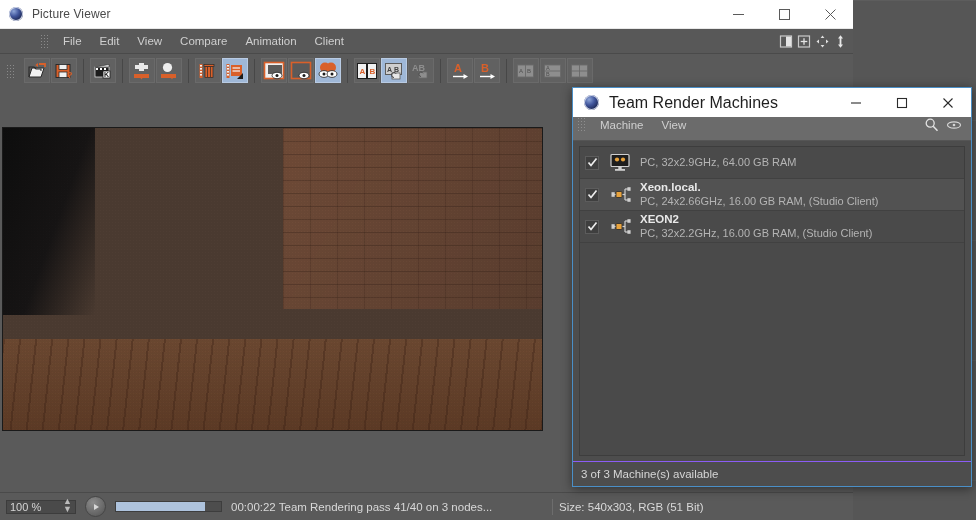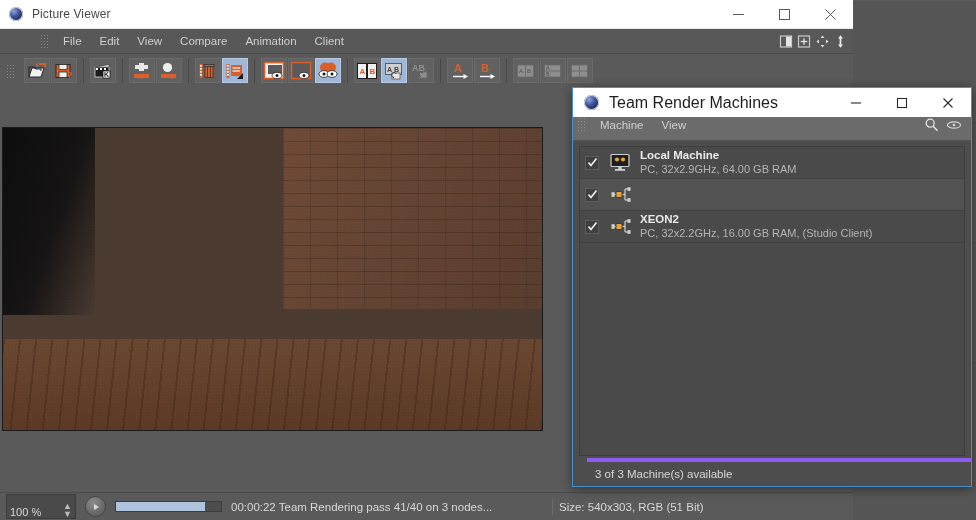--- a/index.html
+++ b/index.html
@@ -136,21 +136,21 @@
     background-size:3px 3px;mix-blend-mode:overlay;
   }
 
   
   #pv-status{
     position:absolute;left:0;bottom:0;width:853px;height:27px;
     background:#5a5a5a;border-top:1px solid #4a4a4a;
     display:flex;align-items:center;gap:0;
   }
   #zoom-field{
-    margin-left:6px;width:70px;height:25px;background:#4a4a4a;border:1px solid #3c3c3c;
+    margin-left:6px;width:70px;height:14px;background:#4a4a4a;border:1px solid #3c3c3c;
     display:flex;align-items:flex-end;justify-content:space-between;padding:0 3px;box-sizing:border-box;
   }
   #zoom-value{font-size:11px;color:#d5d5d5;}
   #zoom-spin{font-size:9px;color:#bbb;line-height:8px;text-align:center;}
   #play-btn{
     margin-left:9px;width:19px;height:19px;border-radius:50%;
     background:radial-gradient(circle at 38% 30%, #8d8d8d, #636363 70%, #525252 100%);
     border:1px solid #464646;display:flex;align-items:center;justify-content:center;
   }
   #progress{
@@ -210,22 +210,22 @@
     width:14px;height:14px;flex:0 0 auto;margin-right:10px;
     background:#3f3f3f;border:1px solid #5c5c5c;box-sizing:border-box;
     display:flex;align-items:center;justify-content:center;
   }
   .micon{width:22px;height:20px;flex:0 0 auto;margin-right:9px;display:flex;align-items:center;justify-content:center;}
   .mtext{display:flex;flex-direction:column;justify-content:center;line-height:1.18;}
   .mname{font-size:11.5px;color:#e9e9e9;font-weight:bold;}
   .mspec{font-size:11px;color:#b4b4b4;}
 
   #trm-status{
-    position:absolute;left:14px;right:0;bottom:0;height:24px;background:#4d4d4d;
-    border-top:4px solid #8b5cf6;display:flex;align-items:center;
+    position:absolute;left:0;right:0;bottom:0;height:24px;background:#4d4d4d;
+    border-top:1px solid #8b5cf6;display:flex;align-items:center;
   }
   #trm-status-text{font-size:11.5px;color:#d6d6d6;padding-left:8px;}
 </style>
 </head>
 <body>
 
 <div id="desktop"></div>
 <div id="desktop-left-strip"></div>
 
 <div class="ghost-panel" style="left:560px;top:95px;width:30px;height:165px;"></div>
@@ -581,21 +581,20 @@
       <div class="micon">
         <svg width="22" height="19" viewBox="0 0 22 19">
           <rect x="2" y="1.5" width="18" height="12" rx="1" fill="#1d1d1d" stroke="#cfcfcf" stroke-width="1.2"></rect>
           <circle cx="8" cy="6.5" r="2.1" fill="#e8a33d"></circle>
           <circle cx="14" cy="6.5" r="2.1" fill="#e8a33d"></circle>
           <rect x="9.3" y="13.5" width="3.4" height="3" fill="#cfcfcf"></rect>
           <rect x="6" y="16" width="10" height="1.8" fill="#cfcfcf"></rect>
         </svg>
       </div>
       <div class="mtext">
-        <span class="mname">Local Machine</span>
         <span class="mspec">PC, 32x2.9GHz, 64.00 GB RAM</span>
       </div>
     </div>
 
     <div class="mrow alt">
       <div class="mcheck">
         <svg width="11" height="11" viewBox="0 0 11 11">
           <polyline points="1.5,5.5 4,8.5 9.5,1.5" fill="none" stroke="#ededed" stroke-width="1.7"></polyline>
         </svg>
       </div>
@@ -607,20 +606,24 @@
               <path d="M5 9.5 H8"></path>
             <path d="M16 4 H19"></path>
               <path d="M16 15 H19"></path>
           </g>
           <rect x="7" y="6.5" width="6" height="6" rx="1" fill="#e8a33d" stroke="#2a2a2a" stroke-width=".8"></rect>
           <rect x="2.5" y="7.2" width="3.2" height="4.6" fill="#cfcfcf"></rect>
           <rect x="18.4" y="2.2" width="3.2" height="3.6" fill="#cfcfcf"></rect>
           <rect x="18.4" y="13.2" width="3.2" height="3.6" fill="#cfcfcf"></rect>
         </svg>
       </div>
+      <div class="mtext">
+        <span class="mname">Xeon.local.</span>
+        <span class="mspec">PC, 24x2.66GHz, 16.00 GB RAM, (Studio Client)</span>
+      </div>
     </div>
 
     <div class="mrow">
       <div class="mcheck">
         <svg width="11" height="11" viewBox="0 0 11 11">
           <polyline points="1.5,5.5 4,8.5 9.5,1.5" fill="none" stroke="#ededed" stroke-width="1.7"></polyline>
         </svg>
       </div>
       <div class="micon">
         <svg width="22" height="19" viewBox="0 0 22 19">

